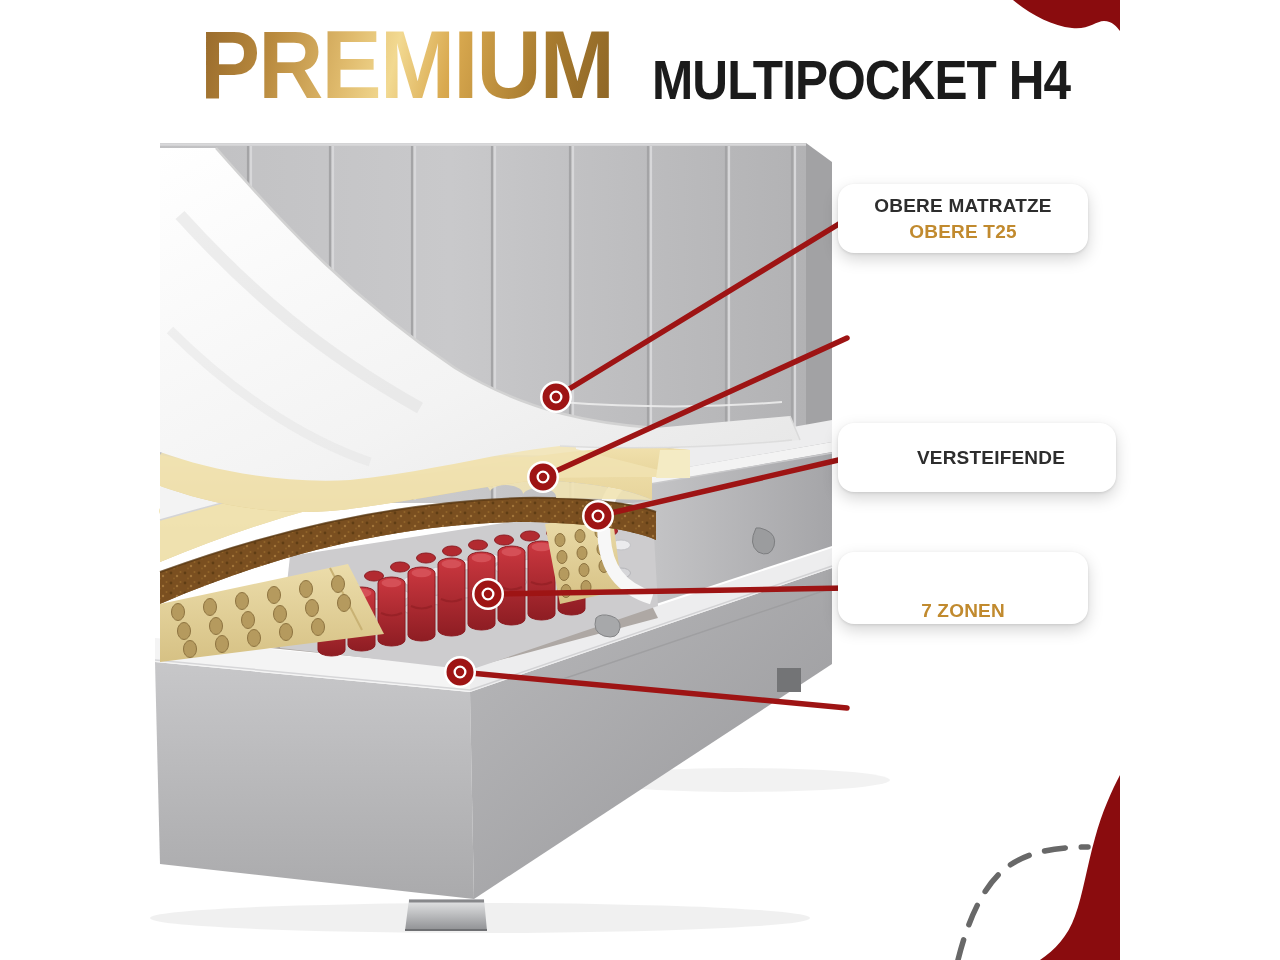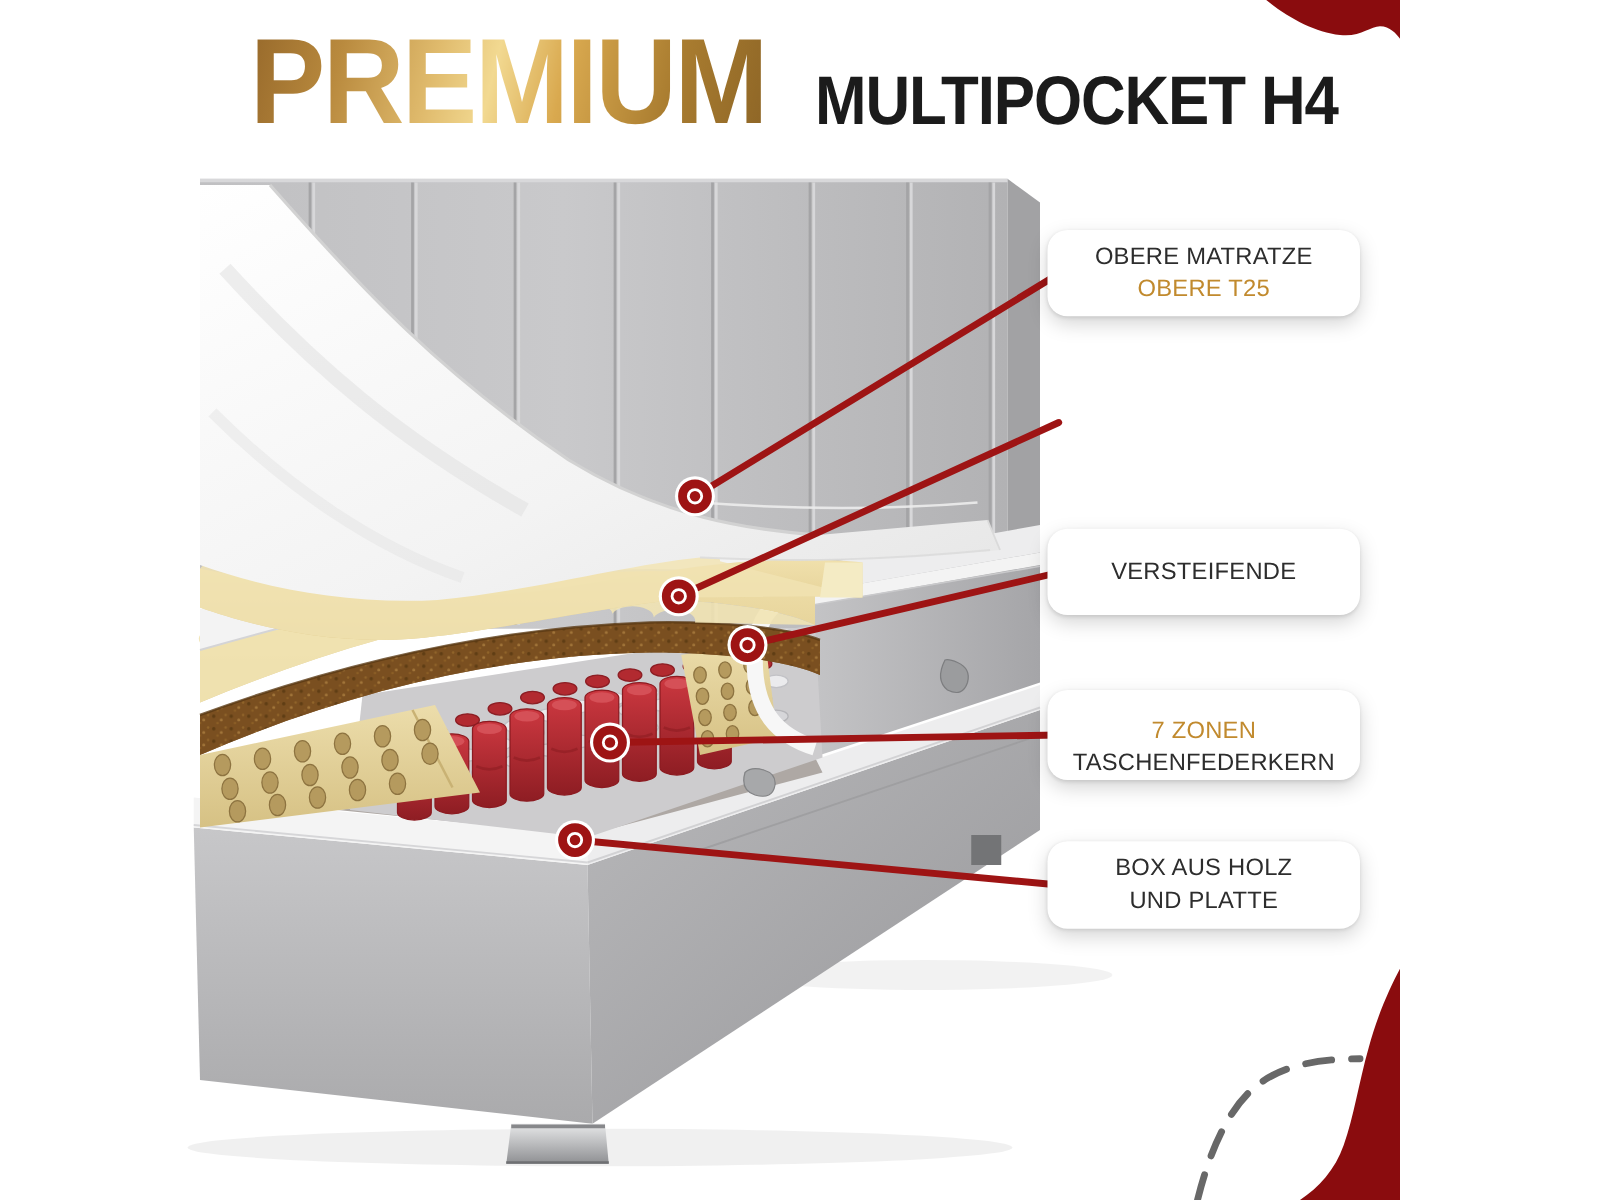--- a/index.html
+++ b/index.html
@@ -10,21 +10,21 @@
   .title-wrap{position:absolute;z-index:2;white-space:nowrap;}
   .title-main{left:200px;top:16px;font-size:97px;font-weight:bold;letter-spacing:-2px;
     transform:scaleX(.93);transform-origin:left top;line-height:1;
     background:linear-gradient(105deg,#96682a 0%,#b98a3e 18%,#e0bb6d 36%,#f2d991 47%,#d9a94f 60%,#aa7d30 80%,#8d6526 100%);
     -webkit-background-clip:text;background-clip:text;color:transparent;}
   .title-suffix{left:652px;top:53px;font-size:55px;font-weight:bold;color:#1b1b1b;
     letter-spacing:-1px;transform:scaleX(.90);transform-origin:left top;line-height:1;}
   .callout{position:absolute;left:838px;width:250px;background:#ffffff;border-radius:16px;
     box-shadow:0 6px 16px rgba(0,0,0,.17),0 1px 3px rgba(0,0,0,.10);z-index:3;
     display:flex;flex-direction:column;align-items:center;justify-content:center;
-    text-align:center;font-weight:normal;font-size:19px;line-height:26px;letter-spacing:.2px;}
+    text-align:center;font-weight:bold;font-size:19px;line-height:26px;letter-spacing:.2px;}
   .c-dark{color:#2d2d2d;}
   .c-gold{color:#C18A2E;}
 </style>
 </head>
 <body>
 
 <div id="stage">
 
 <svg id="bed" width="1280" height="960" viewBox="0 0 1280 960">
   <defs>
@@ -359,25 +359,20 @@
   <path d="M958,960 C966,928 980,888 1006,868 C1028,851 1058,847 1088,847" fill="none" stroke="#686868" stroke-width="5.5" stroke-dasharray="21 16" stroke-linecap="round"></path>
 </svg>
 
 <div class="title-wrap title-main">PREMIUM</div>
 <div class="title-wrap title-suffix">MULTIPOCKET H4</div>
 
 <div class="callout" style="top:184px;height:69px;">
   <span class="c-dark">OBERE MATRATZE</span>
   <span class="c-gold">OBERE T25</span>
 </div>
-<div class="callout" style="top:423px;height:69px;">
+<div class="callout" style="top:423px;height:69px;padding-left:28px;">
   <span class="c-dark">VERSTEIFENDE</span>
 </div>
 <div class="callout" style="top:552px;height:72px;justify-content:flex-end;">
   <span class="c-gold">7 ZONEN</span>
-  <span class="c-dark">TASCHENFEDERKERN</span>
 </div>
-<div class="callout" style="top:673px;height:70px;">
-  <span class="c-dark">BOX AUS HOLZ</span>
-  <span class="c-dark">UND PLATTE</span>
+
 </div>
 
-</div>
-
 </body></html>

